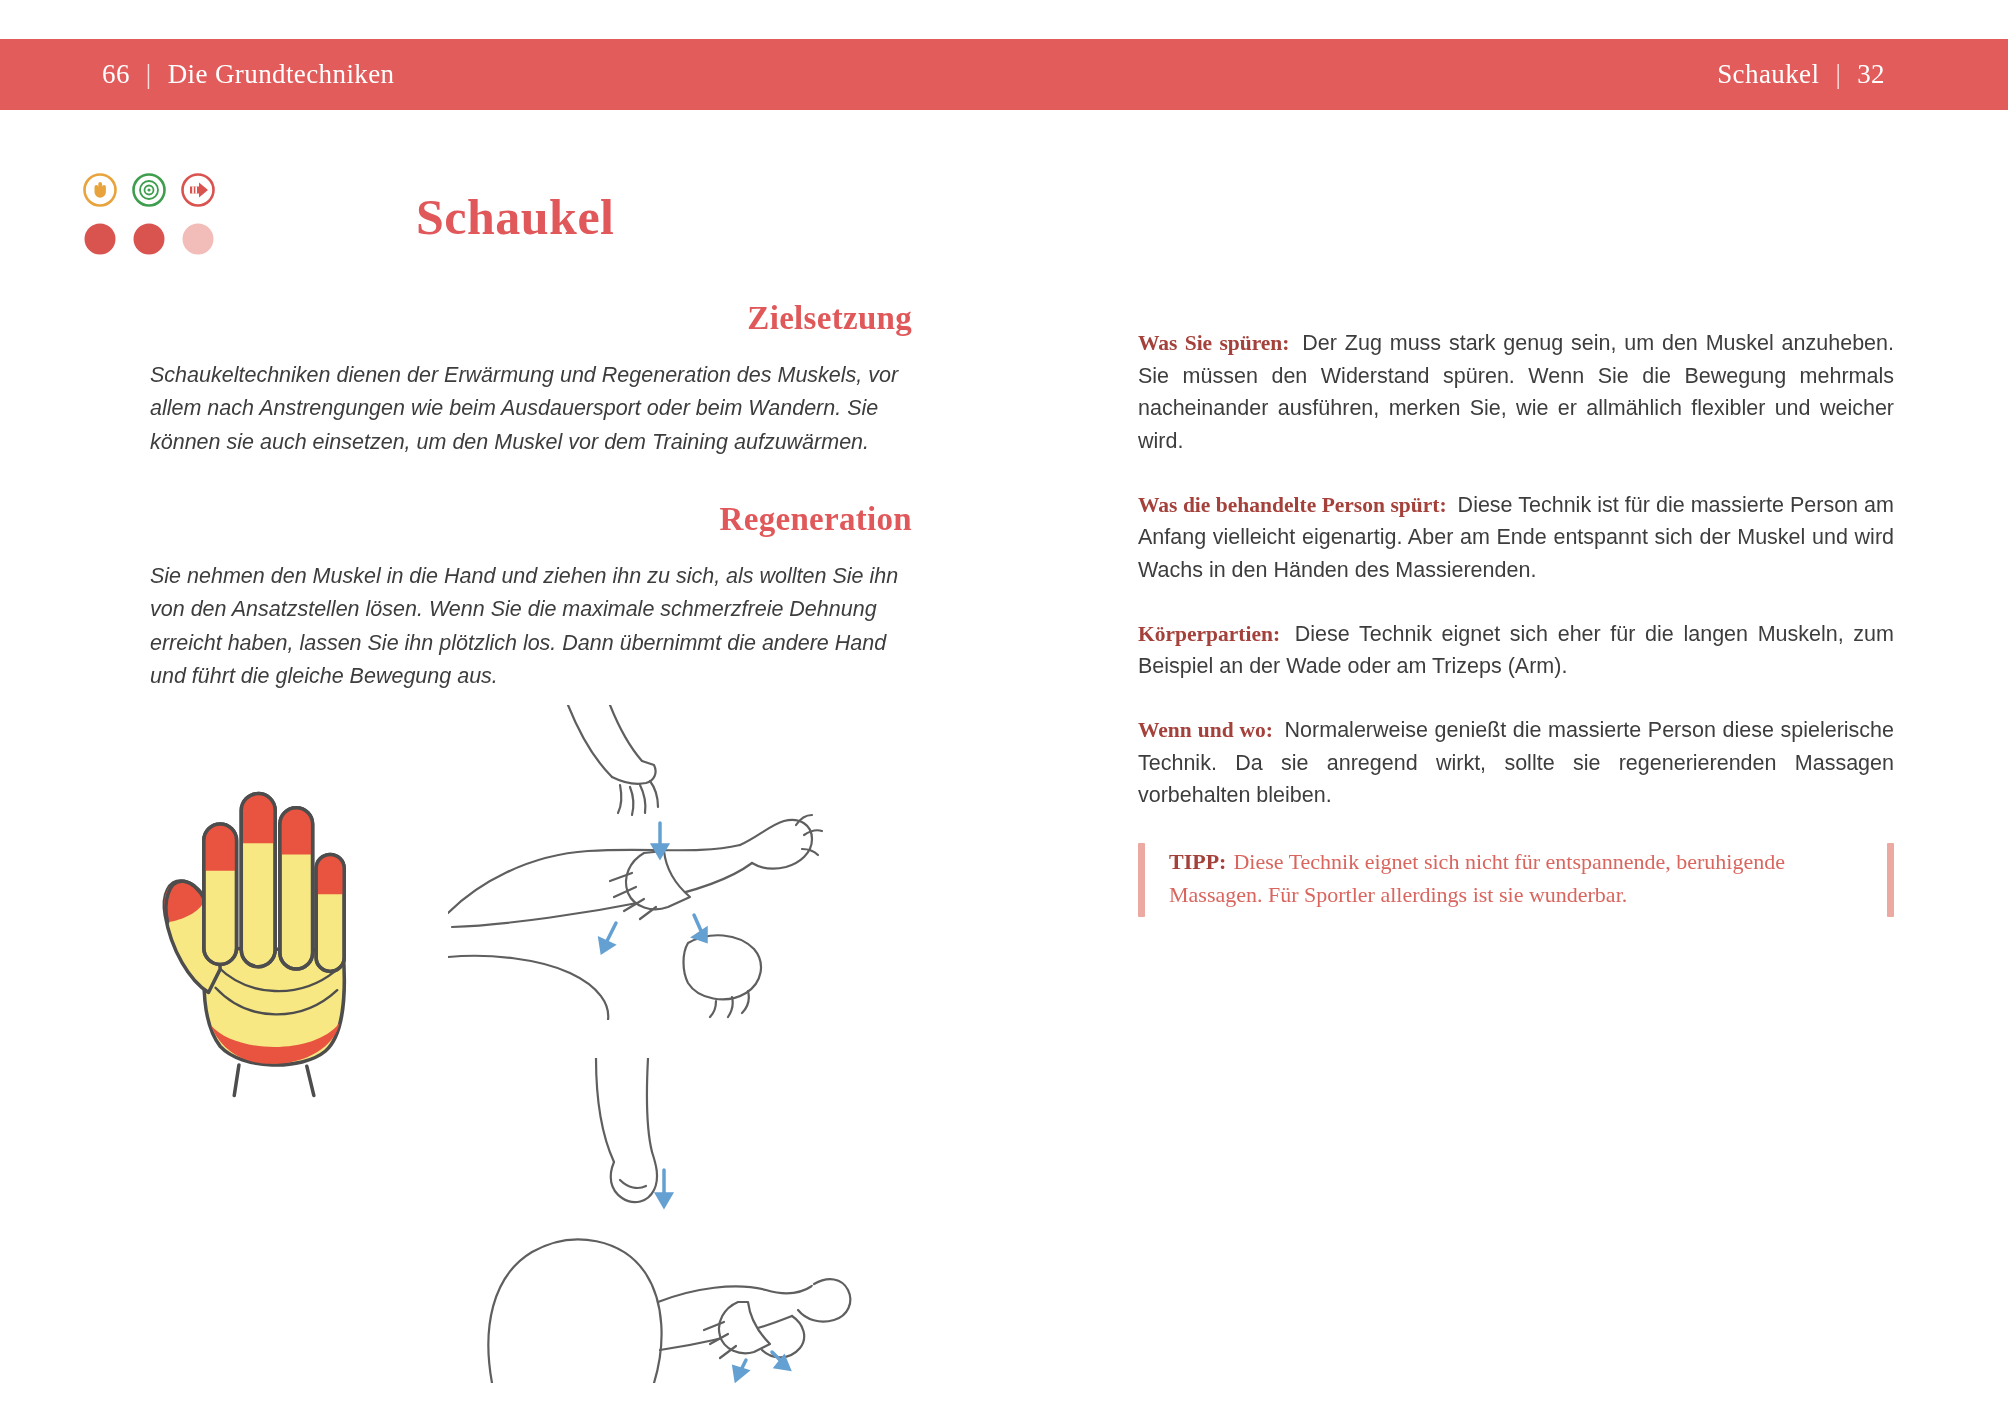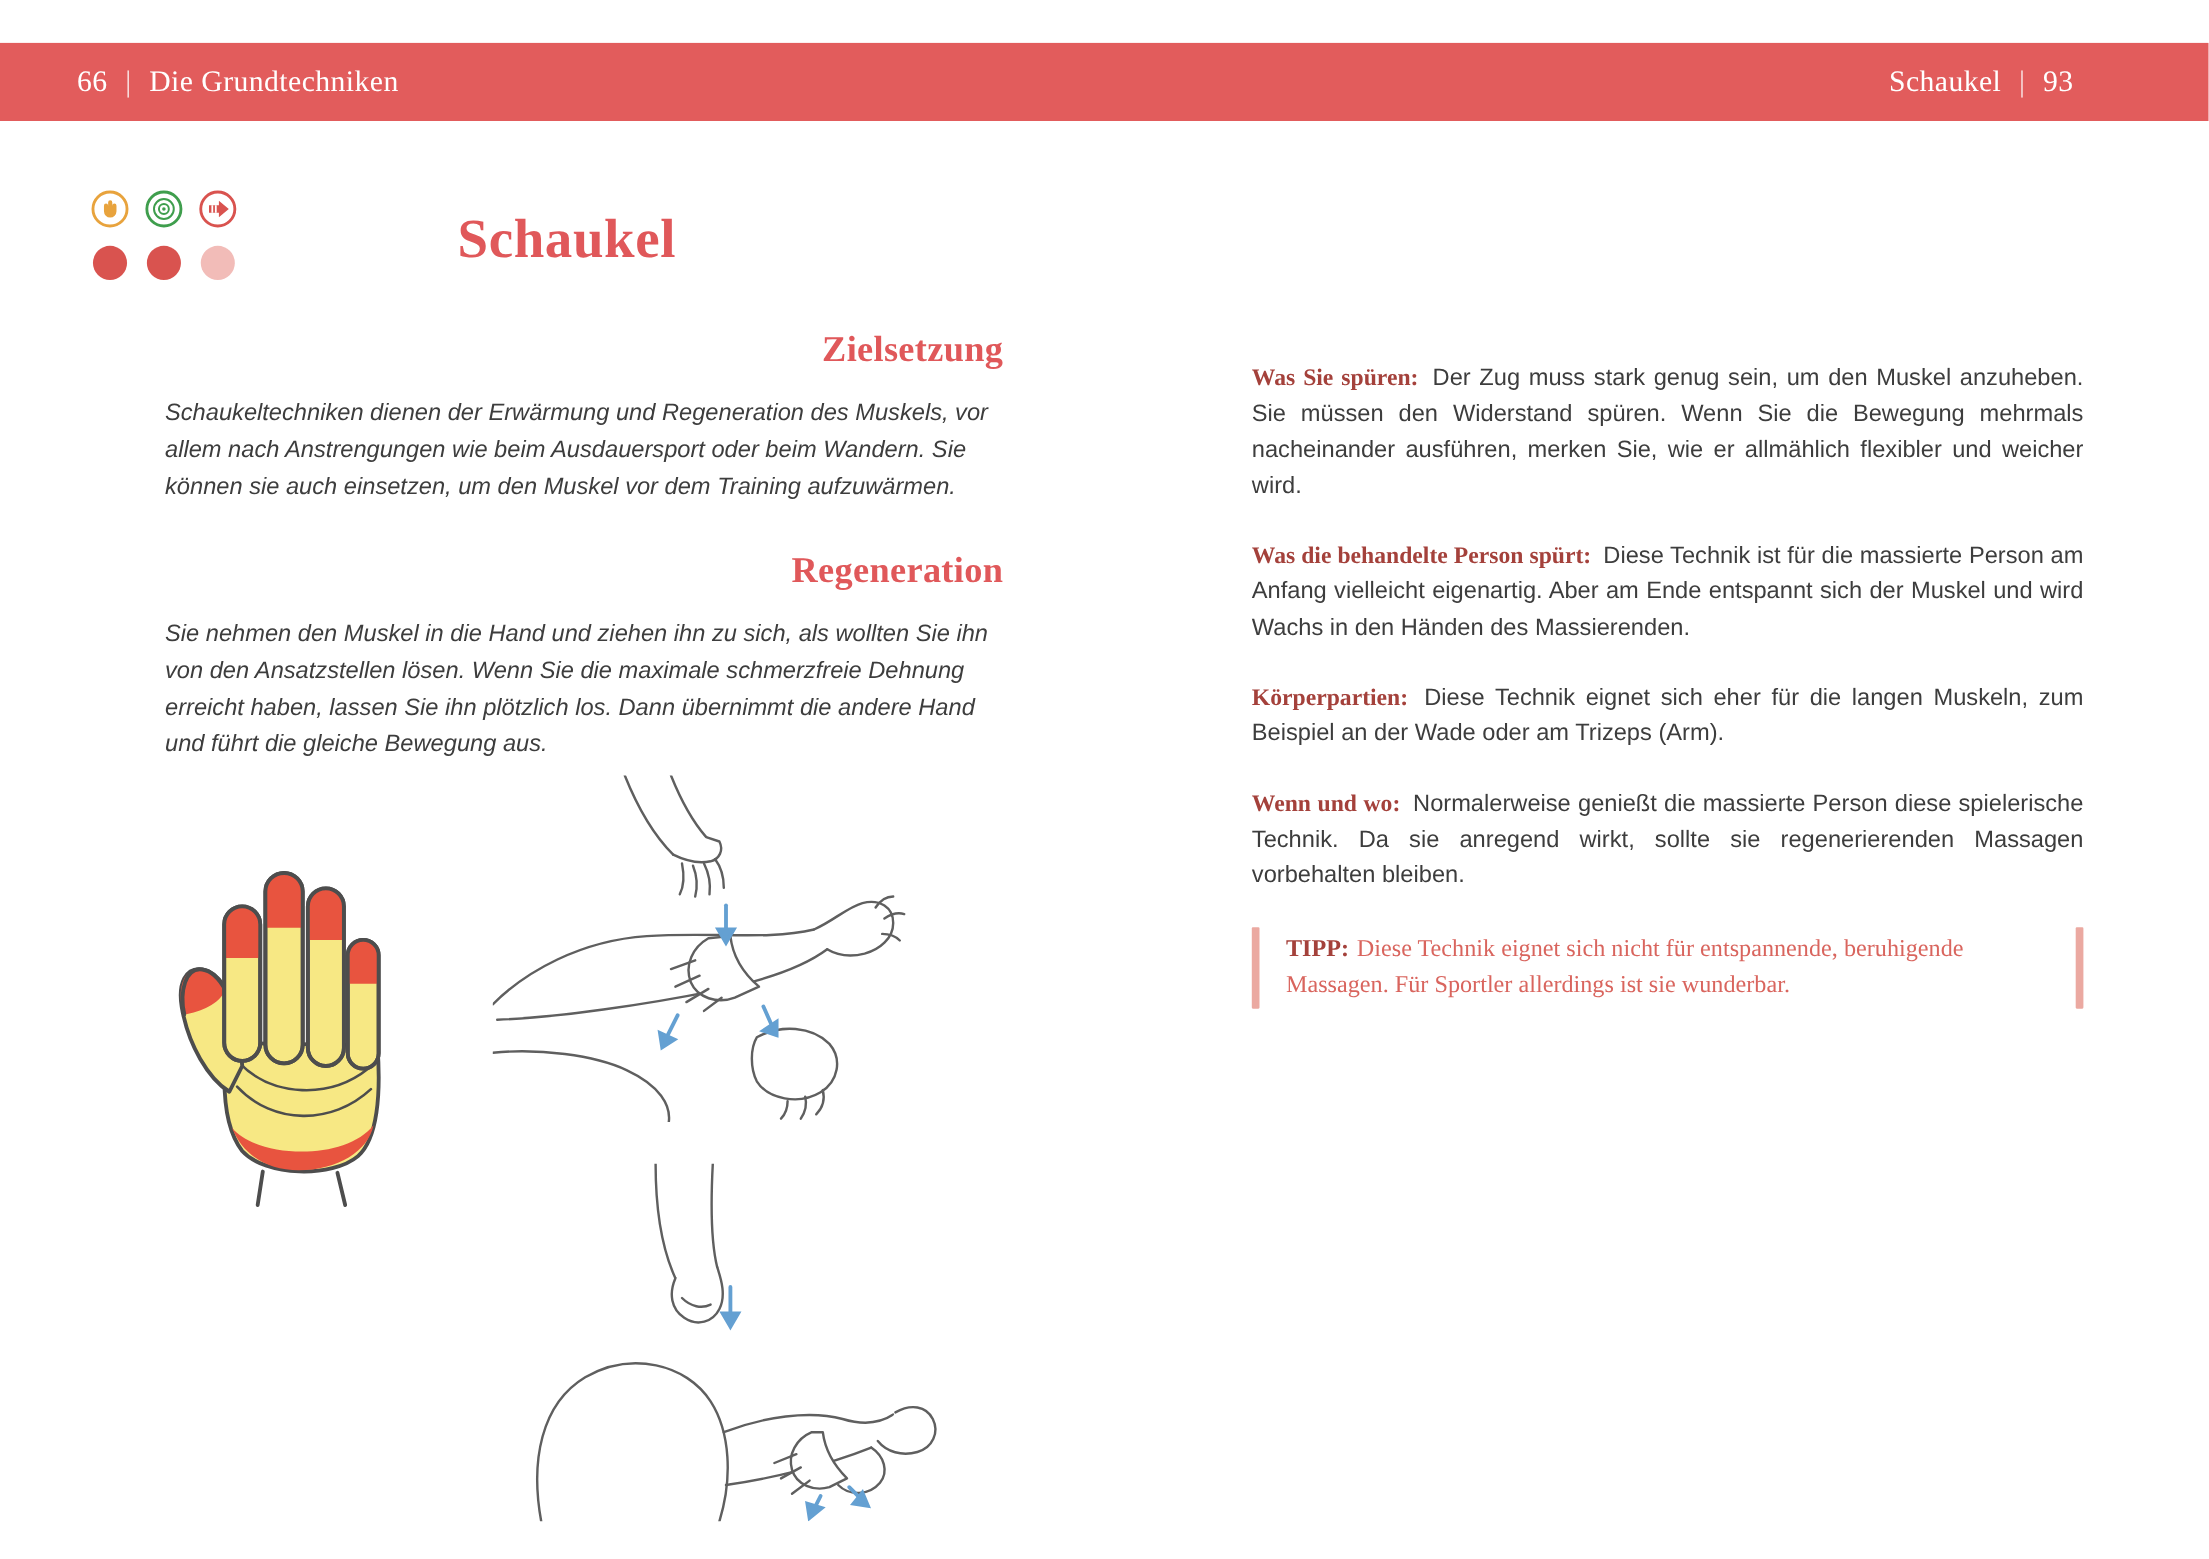--- a/index.html
+++ b/index.html
@@ -9,21 +9,21 @@
     position:relative; width:2008px; height:1417px; background:#fff;
     font-family:"Liberation Sans", sans-serif; color:var(--body-text, #3d3d3d);
     overflow:hidden;
   }
   
   .topbar {
     position:absolute; top:39px; left:0; width:100%; height:71px;
     background:var(--accent, #e25c5c); color:#fff;
     font-family:"Liberation Serif", serif; font-size:27px;
     display:flex; align-items:center; justify-content:space-between;
-    padding:0 123px 0 70px; letter-spacing:.4px;
+    padding:0 123px 0 102px; letter-spacing:.4px;
   }
   .topbar .sep { opacity:.8; margin:0 16px; font-weight:400; }
   
   .icon-cluster { position:absolute; left:78px; top:170px; width:140px; height:92px; }
   
   .title {
     position:absolute; left:416px; top:188px;
     font-family:"Liberation Serif", serif; font-weight:700; font-size:50px;
     color:var(--heading, #e0585a); letter-spacing:.5px;
   }
@@ -63,21 +63,21 @@
 </head>
 <body>
 
 <div class="spread">
 
   <header class="topbar">
     <div class="topbar-left">
       <span>66</span><span class="sep">|</span><span>Die Grundtechniken</span>
     </div>
     <div class="topbar-right">
-      <span>Schaukel</span><span class="sep">|</span><span>93</span>
+      <span>Schaukel</span><span class="sep">|</span><span>32</span>
     </div>
   </header>
 
   <div class="icon-cluster">
     <svg viewBox="0 0 140 92">
 
       <g transform="translate(22,20)">
         <circle r="15.5" fill="none" stroke="#e8a33d" stroke-width="2.6"></circle>
         <path d="M-5.5,2 v-5 a1.9,1.9 0 0 1 3.8,0 v-3 a1.9,1.9 0 0 1 3.8,0 v3 a1.9,1.9 0 0 1 3.8,0 v5 a5.7,5.7 0 0 1 -11.4,0 z" fill="#e8a33d"></path>
       </g>

